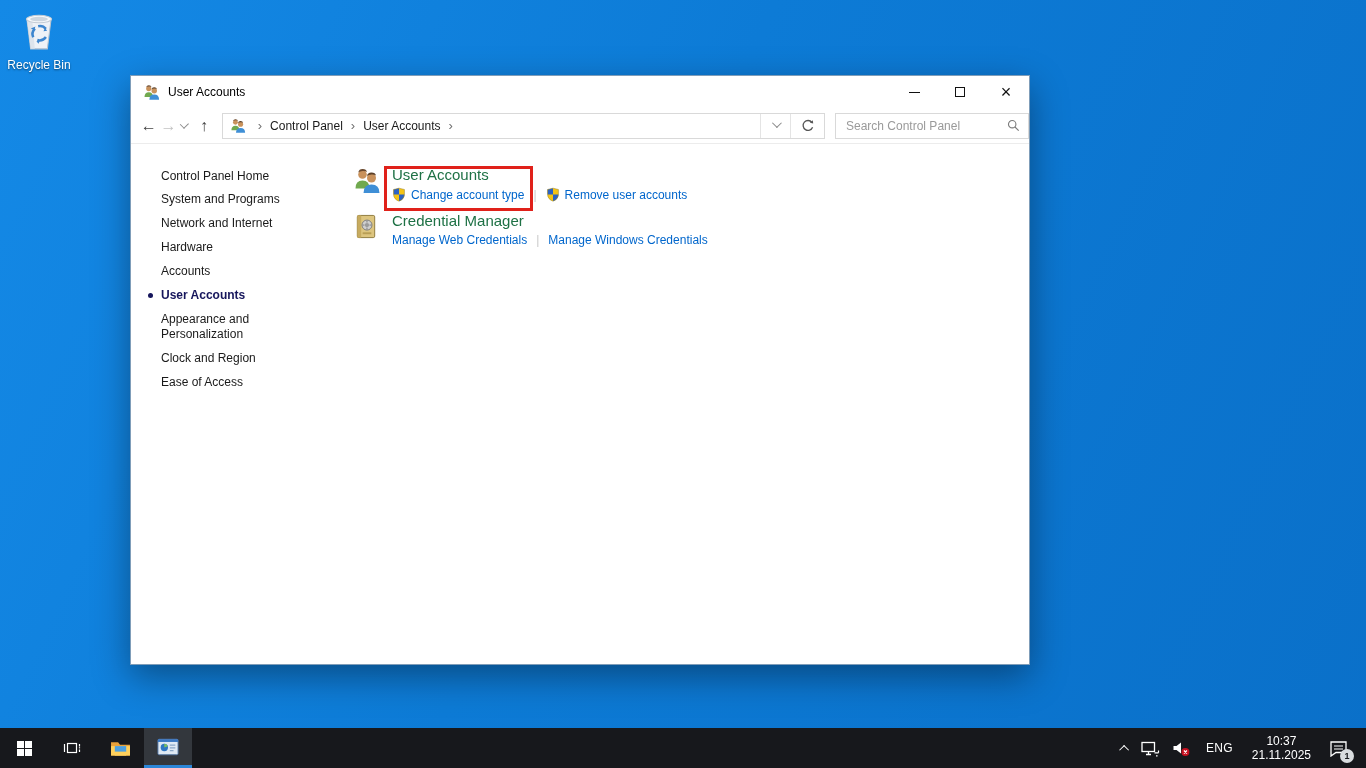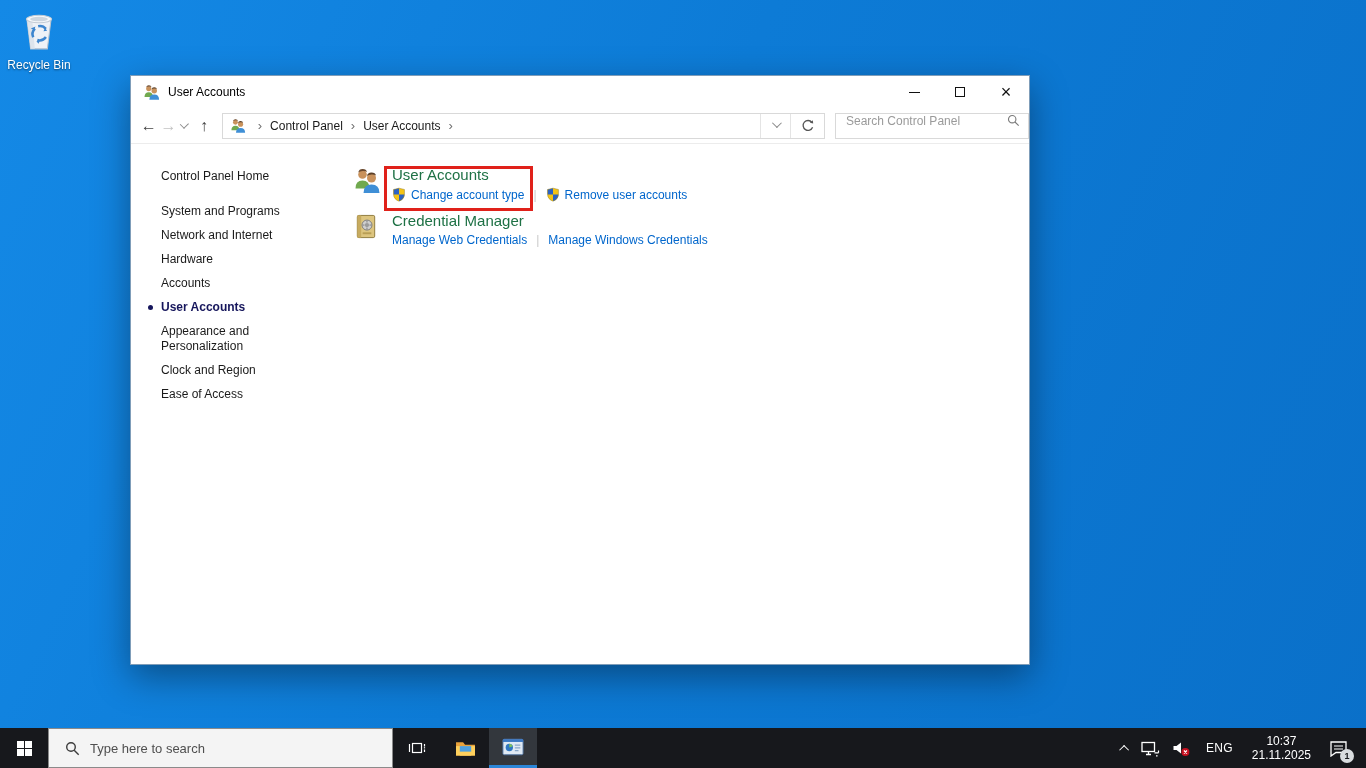--- a/index.html
+++ b/index.html
@@ -37,31 +37,31 @@
     display:flex; align-items:center; height:26px; width:794px;
     border:1px solid #d9d9d9; background:#fff; font-size:12px; color:#333;
   }
   .addressbar .crumb-icon { margin:0 4px 0 7px; display:flex; }
   .crumb-sep { color:#6f6f6f; font-size:13px; padding:0 8px; }
   .crumb { color:#1a1a1a; white-space:nowrap; }
   .addr-spacer { flex:1; }
   .addr-seg { width:30px; height:24px; display:flex; align-items:center; justify-content:center; border-left:1px solid #e4e4e4; color:#666; }
   .refresh-seg { width:34px; }
   .win-search {
-    display:flex; align-items:flex-start; width:202px; height:26px; margin-left:10px;
+    display:flex; align-items:center; width:202px; height:26px; margin-left:10px;
     border:1px solid #d9d9d9; background:#fff;
   }
   .win-search input { flex:1; border:none; outline:none; font-size:12px; padding:0 6px 0 10px; color:#333; font-family:"Liberation Sans",sans-serif; }
   .win-search input::placeholder { color:#9a9a9a; }
   .win-search .mag { margin-right:8px; display:flex; }
 
   
   .winbody { position:relative; display:flex; height:520px; }
   .sidebar { width:215px; padding:25px 0 0 30px; font-size:12px; color:#1a1a1a; }
-  .sb-home { margin-bottom:21px; cursor:pointer; }
+  .sb-home { margin-bottom:9px; cursor:pointer; }
   .sb-item { position:relative; margin-bottom:9px; line-height:15px; width:150px; cursor:pointer; }
   .sb-item.active { font-weight:bold; color:#16165c; }
   .sb-item.active .bullet { position:absolute; left:-13px; top:5px; width:5px; height:5px; border-radius:50%; background:#16165c; }
 
   .main { position:relative; flex:1; padding-top:21px; }
   .section { display:flex; margin-bottom:9px; }
   .section .sec-icon { width:46px; padding-left:7px; padding-top:2px; }
   .sec-title { font-size:15px; color:#1E7145; line-height:19px; cursor:pointer; }
   .sec-links { display:flex; align-items:center; margin-top:3px; font-size:12px; }
   .sec-link { display:flex; align-items:center; color:#0066CC; cursor:pointer; }
@@ -284,29 +284,20 @@
   <div class="taskbar">
     <div class="tb-start">
       <span class="winlogo">
           <span></span>
           <span></span>
           <span></span>
           <span></span>
         </span>
     </div>
 
-    <div class="tb-search">
-      <span class="mag">
-        <svg width="15" height="15" viewBox="0 0 14 14">
-          <circle cx="5.6" cy="5.6" r="4" stroke="#3c3c3c" stroke-width="1.3" fill="none"></circle>
-          <path d="M8.6 8.6 L12.8 12.8" stroke="#3c3c3c" stroke-width="1.3"></path>
-        </svg>
-      </span>
-      <input type="text" placeholder="Type here to search" style="">
-    </div>
 
     <div class="tb-btn">
       <svg width="18" height="18" viewBox="0 0 18 18">
         <rect x="4.5" y="4.5" width="9" height="9" stroke="#fff" stroke-width="1.2" fill="none"></rect>
         <path d="M1.5 5 v8" stroke="#fff" stroke-width="1.2"></path>
         <path d="M16.5 5 v2.6 M16.5 10.4 v2.6" stroke="#fff" stroke-width="1.2"></path>
         <rect x="15.9" y="8.2" width="1.2" height="1.2" fill="#fff"></rect>
       </svg>
     </div>
 

